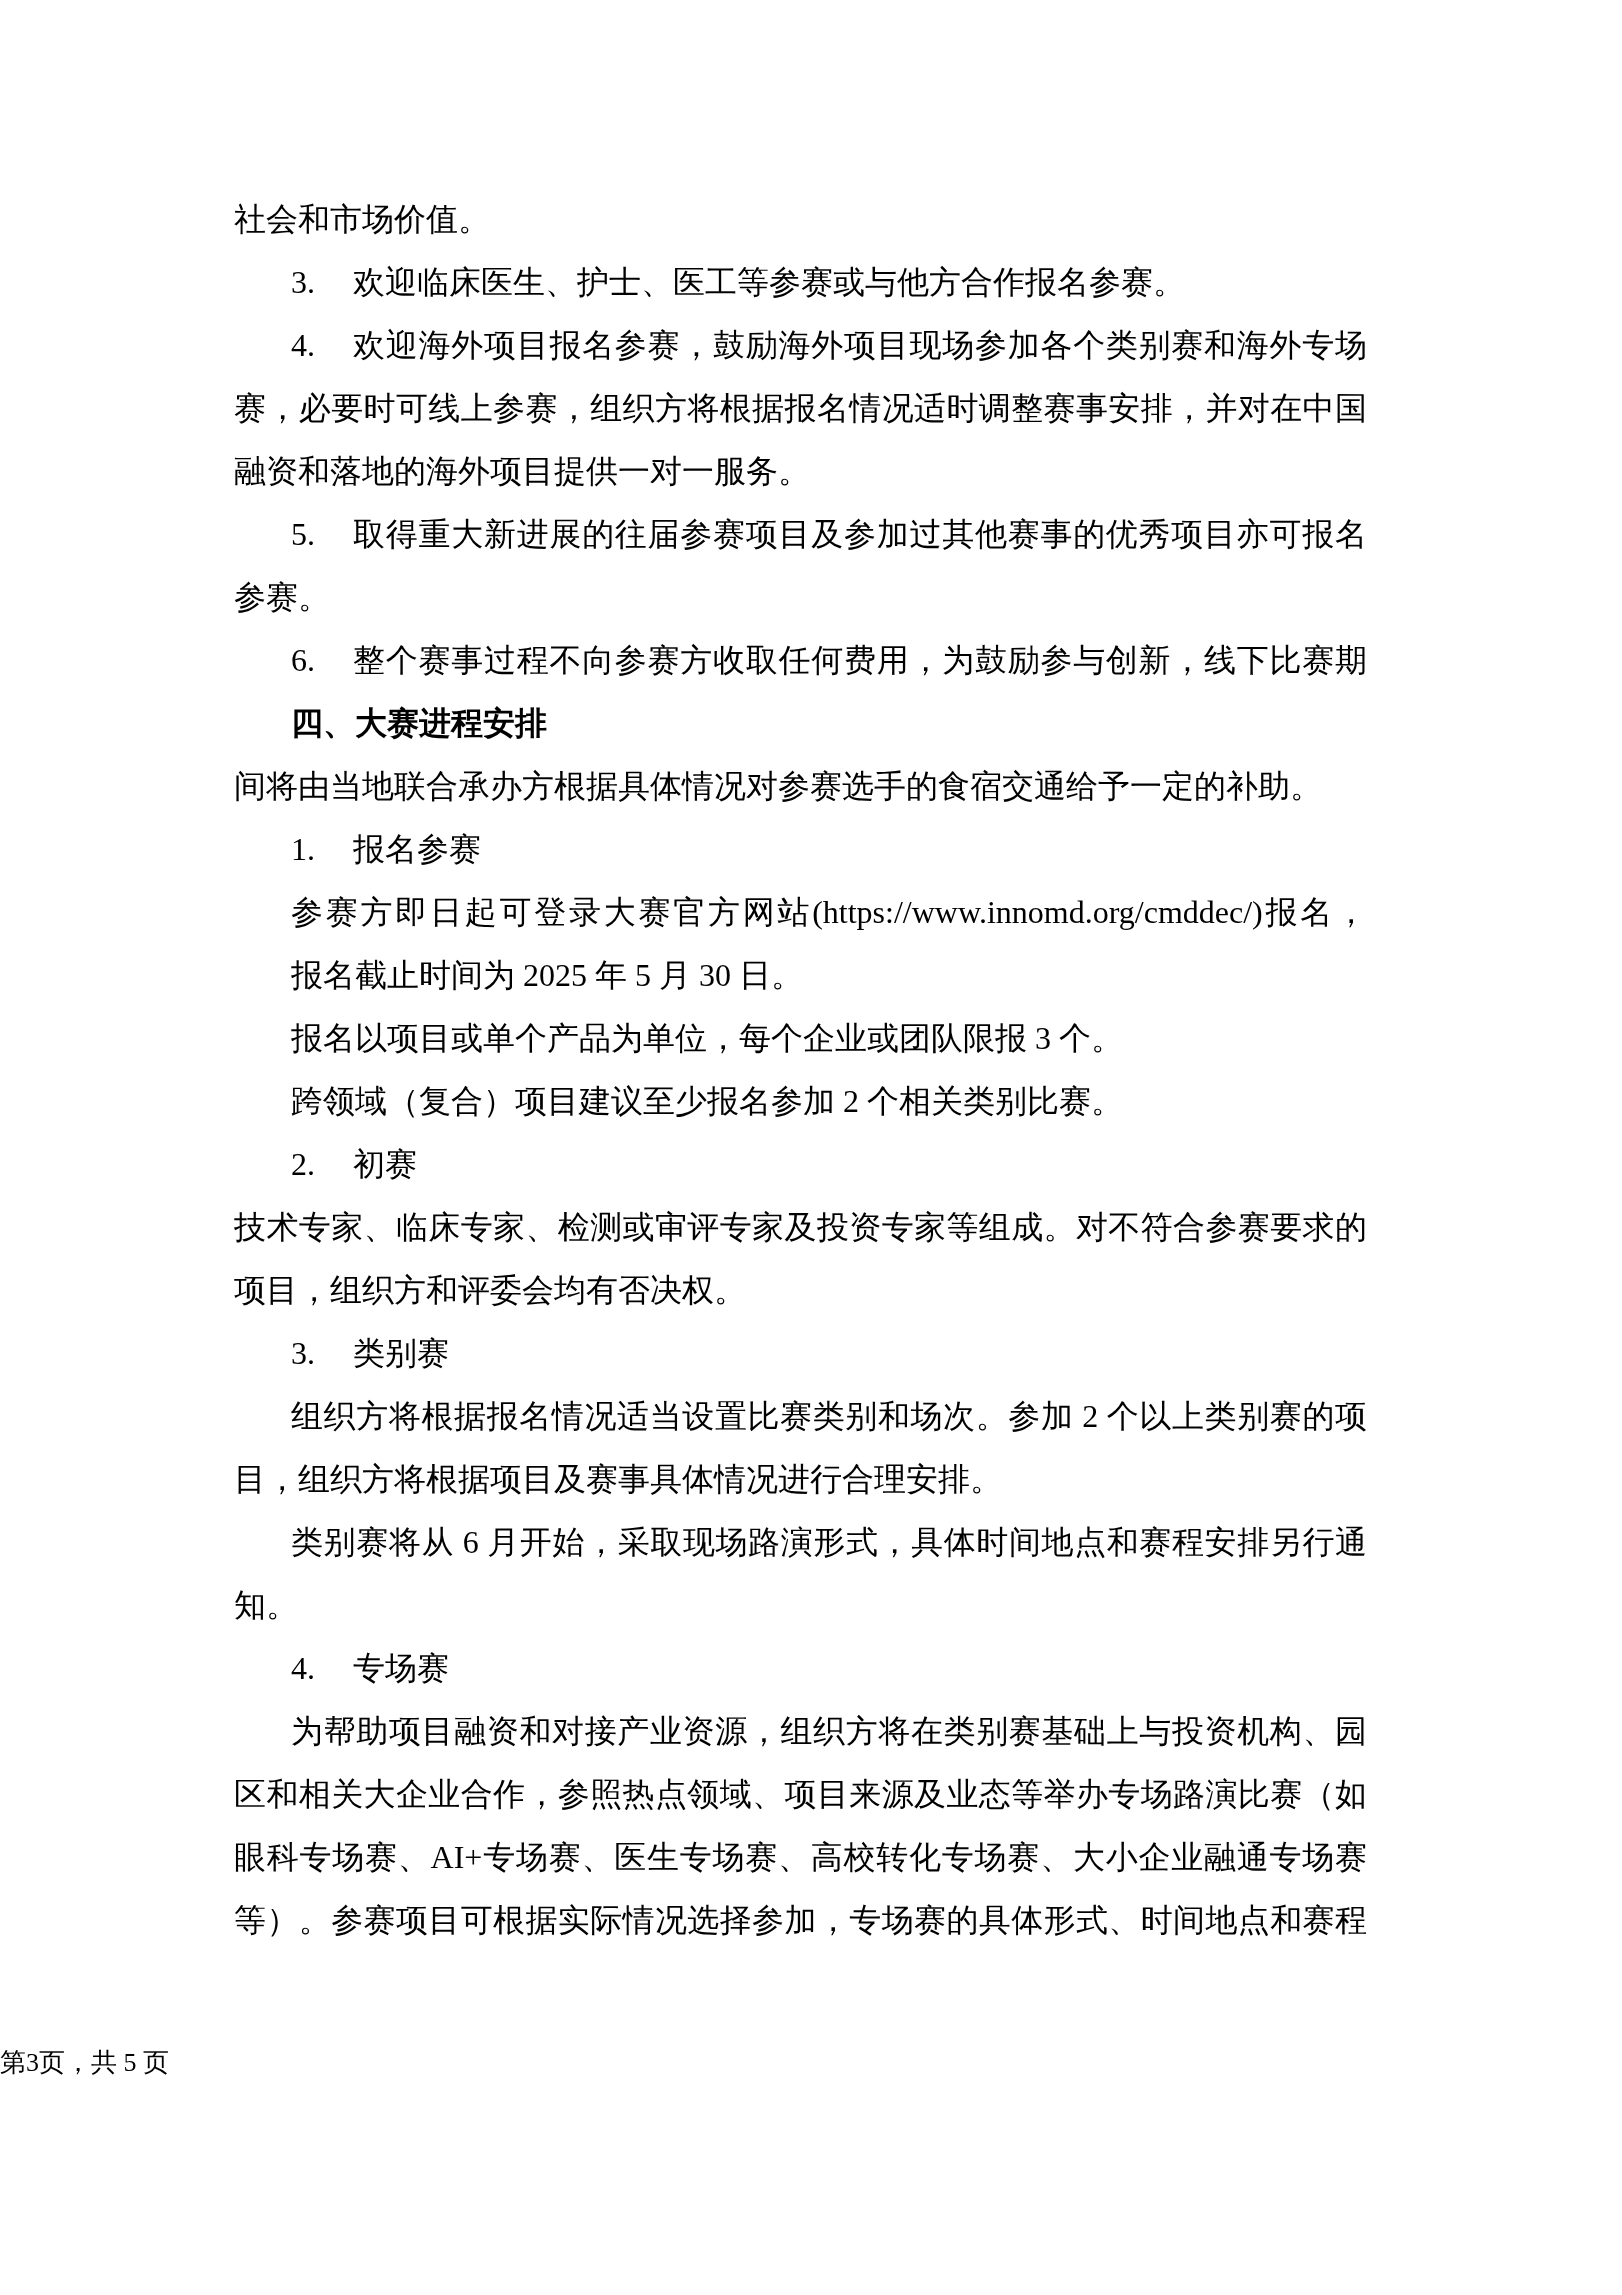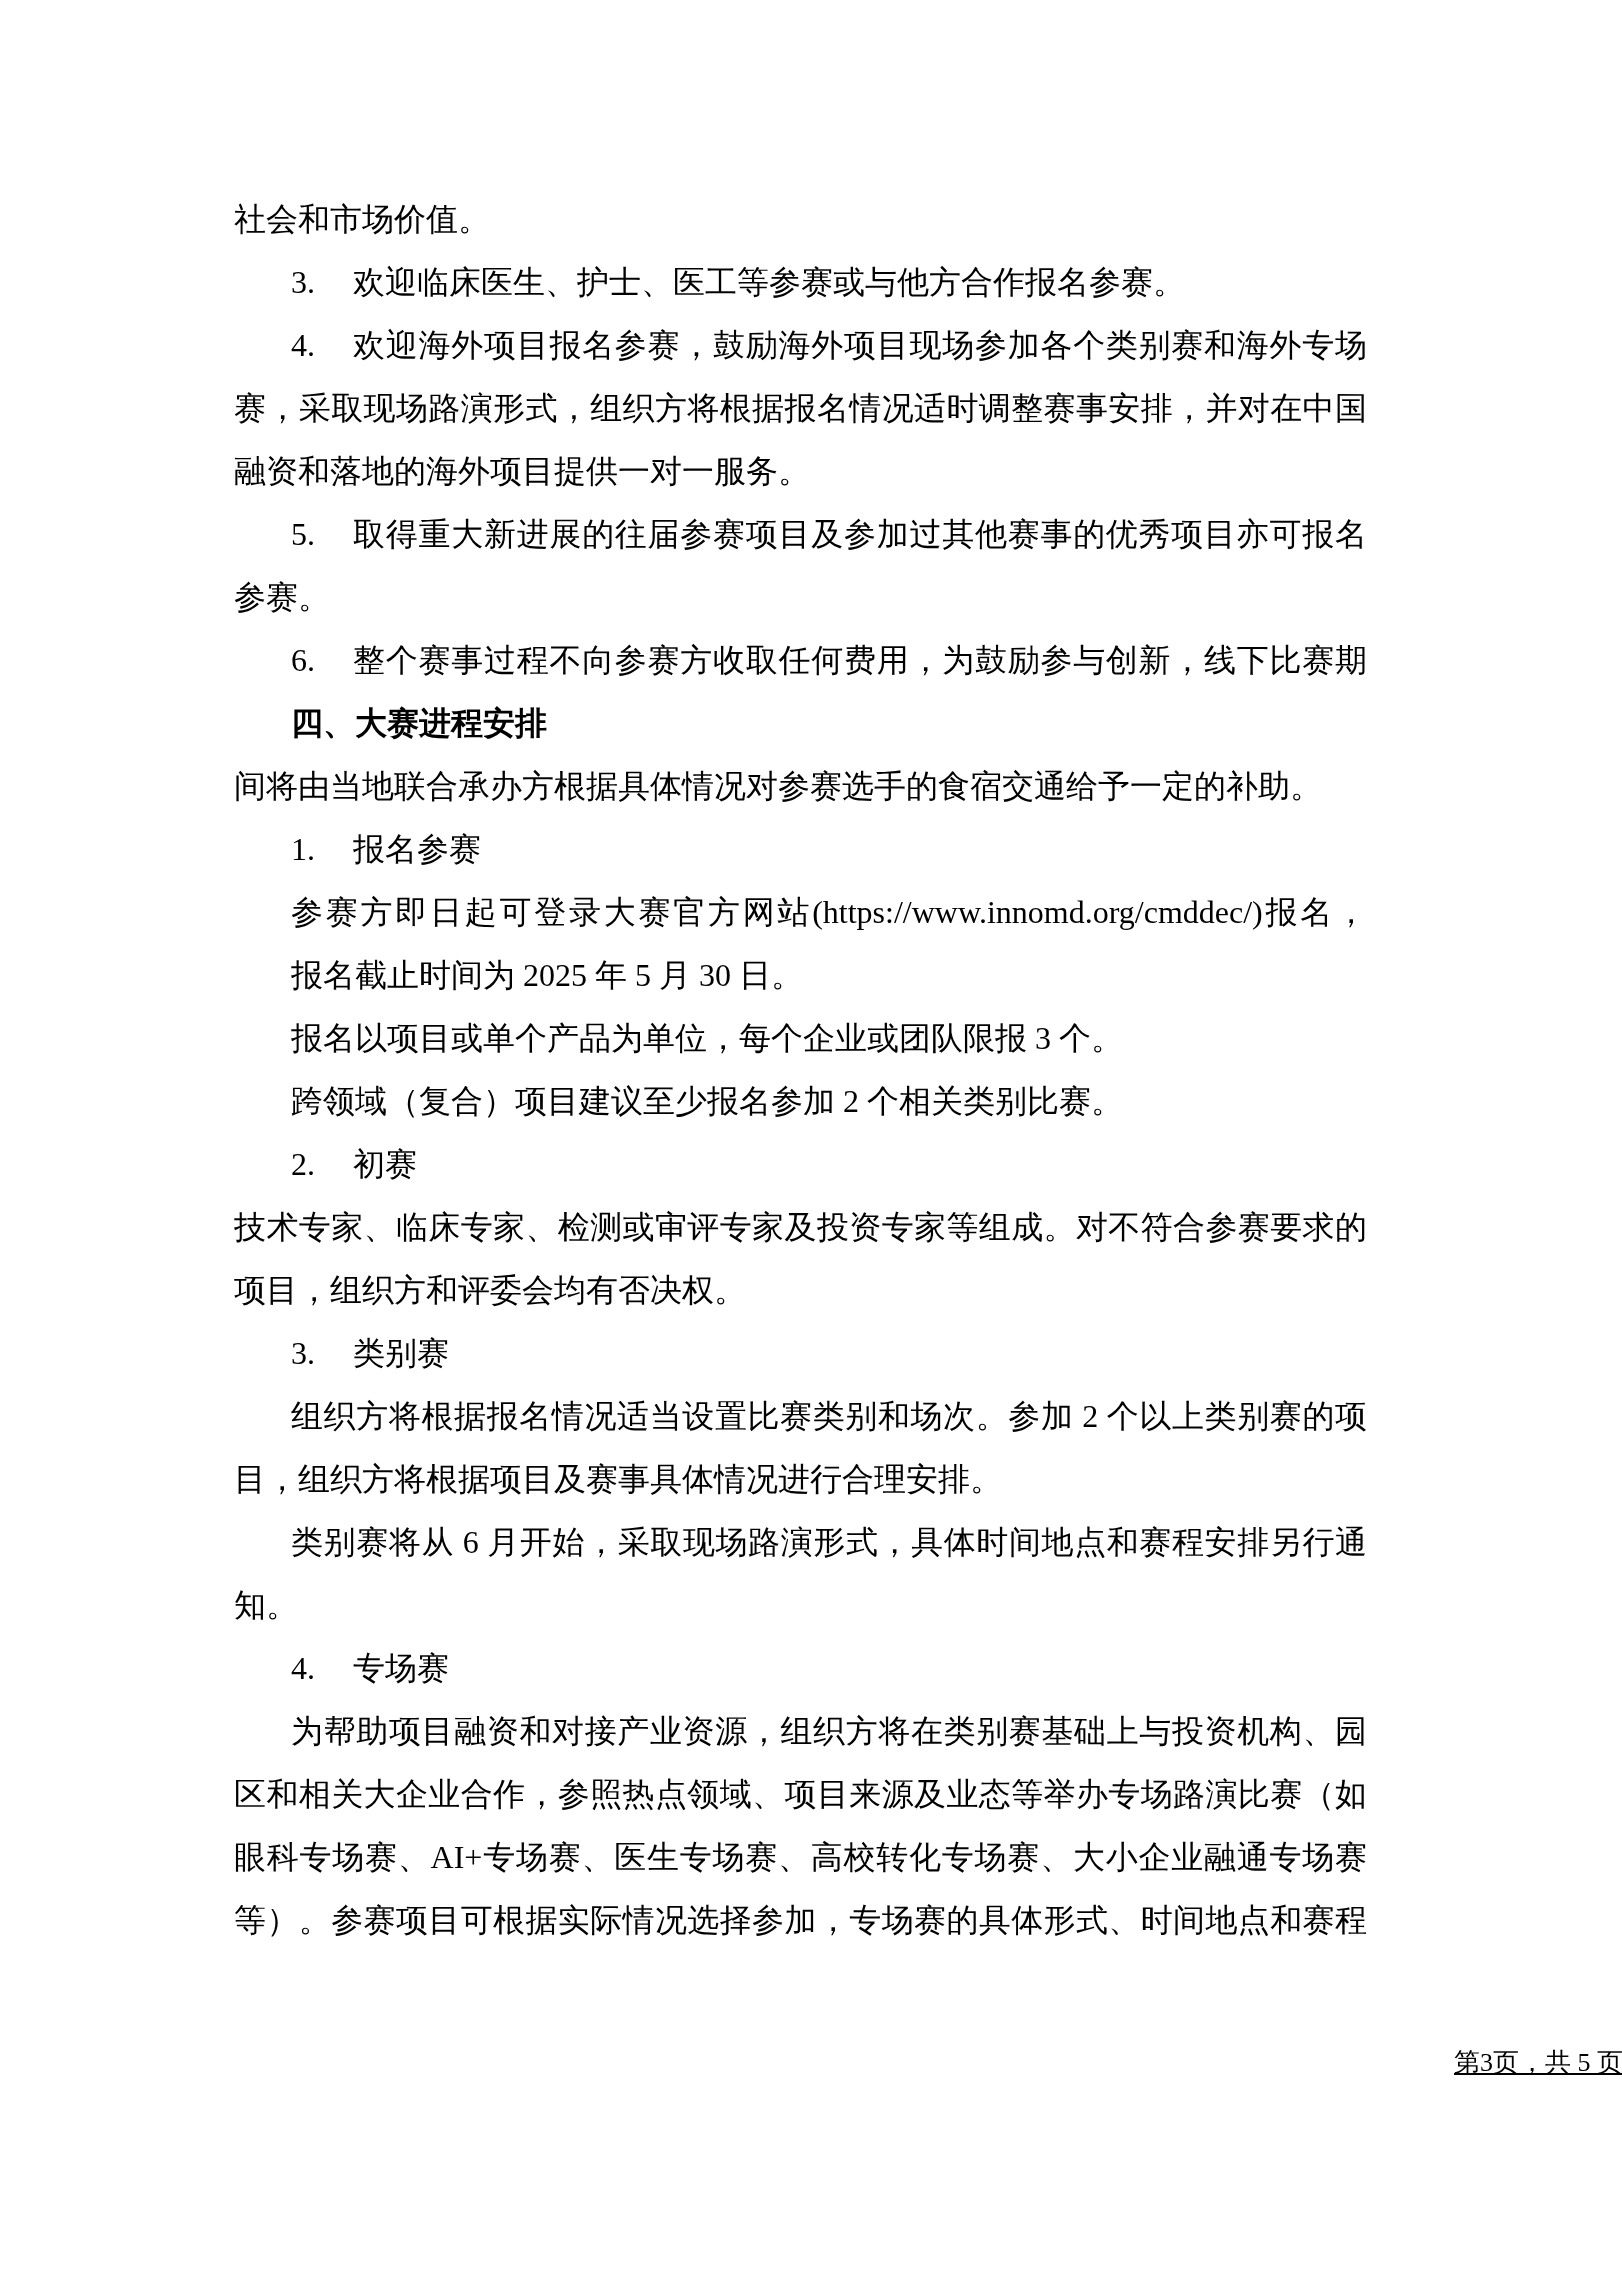--- a/index.html
+++ b/index.html
@@ -45,43 +45,42 @@
   .b { font-weight: 400; }
   .heading {
     font-weight: 700;
     font-family: "Liberation Sans", "DejaVu Sans", sans-serif;
   }
   .footer {
     position: absolute;
     left: 0;
     top: 2043px;
     width: 1623px;
-    text-align: right;
+    text-align: left;
     font-size: 26px;
     line-height: 39px;
     font-family: "Liberation Serif", "DejaVu Serif", serif;
     color: #000000;
-    text-decoration: underline;
   }
 </style>
 </head>
 <body>
 
 <div class="page">
   <div class="content">
       <div class="line">社会和市场价值。</div>
       <div class="line indent item">
         <span class="marker">3.</span>
         <span class="txt">欢迎临床医生、护士、医工等参赛或与他方合作报名参赛。</span>
       </div>
       <div class="line indent item">
         <span class="marker">4.</span>
         <span class="txt just">欢迎海外项目报名参赛，鼓励海外项目现场参加各个类别赛和海外专场</span>
       </div>
-      <div class="line pjust">赛，采取现场路演形式，组织方将根据报名情况适时调整赛事安排，并对在中国</div>
+      <div class="line pjust">赛，必要时可线上参赛，组织方将根据报名情况适时调整赛事安排，并对在中国</div>
       <div class="line">融资和落地的海外项目提供一对一服务。</div>
       <div class="line indent item">
         <span class="marker">5.</span>
         <span class="txt just">取得重大新进展的往届参赛项目及参加过其他赛事的优秀项目亦可报名</span>
       </div>
       <div class="line">参赛。</div>
       <div class="line indent item">
         <span class="marker">6.</span>
         <span class="txt just">整个赛事过程不向参赛方收取任何费用，为鼓励参与创新，线下比赛期</span>
       </div>

